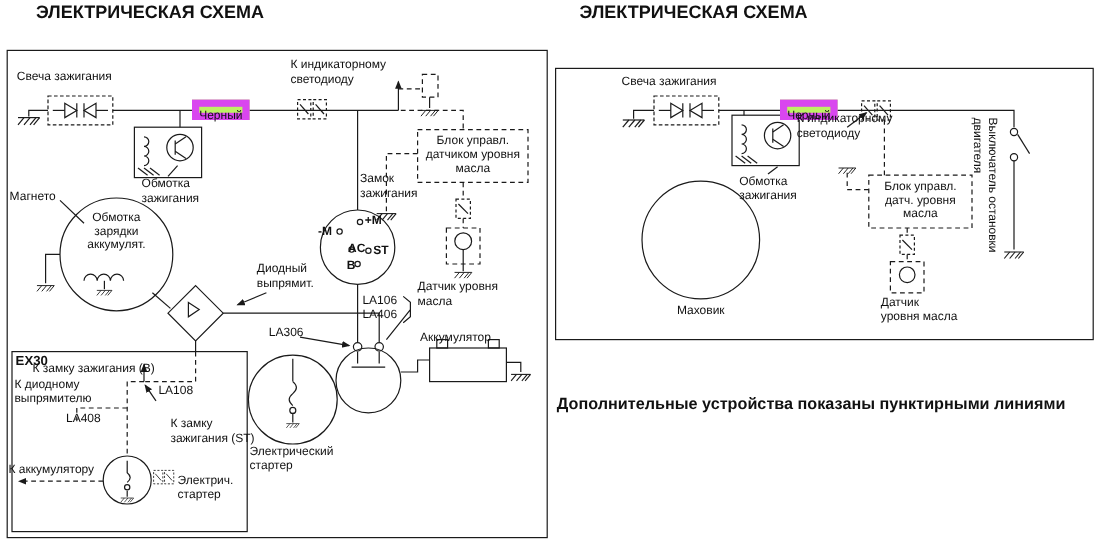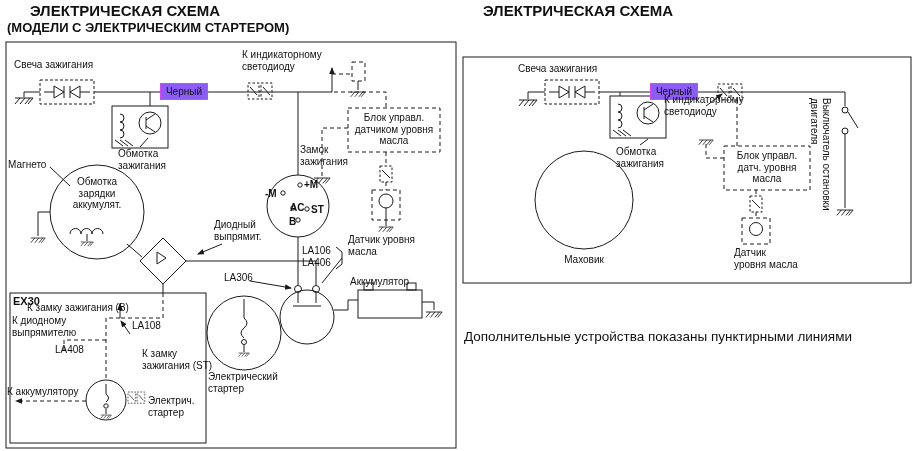--- a/index.html
+++ b/index.html
@@ -3,28 +3,28 @@
 <meta charset="utf-8">
 <style>
   *{margin:0;padding:0;box-sizing:border-box}
   html,body{width:914px;height:451px;background:#ffffff;overflow:hidden;
     font-family:"Liberation Sans",sans-serif;color:#111}
   .stage{position:absolute;left:0;top:0;width:844px;height:451px}
   svg.wires{position:absolute;left:0;top:0;z-index:1}
   .lbl{position:absolute;z-index:2;font-size:10px;line-height:1.15;white-space:pre-line;color:#111}
   .ttl{position:absolute;z-index:2;font-weight:bold;font-size:15px;white-space:nowrap}
   .sub{position:absolute;z-index:2;font-weight:bold;font-size:13px;white-space:nowrap}
-  .boxlbl{position:absolute;z-index:2;font-size:10px;background:#8b5cf6;border:1px solid #d946ef;
+  .boxlbl{position:absolute;z-index:2;font-size:10px;background:#bef264;border:6px solid #d946ef;
     text-align:center;line-height:15px;height:17px;width:48px}
   .ctr{text-align:center}
   .term{position:absolute;z-index:2;font-size:10px;font-weight:bold}
   .ex30t{position:absolute;z-index:2;font-size:11px;font-weight:bold}
   .vert{position:absolute;z-index:2;font-size:10px;line-height:1.2;white-space:pre-line;
     transform:rotate(90deg);transform-origin:left top;width:140px}
-  .note{position:absolute;z-index:2;font-weight:normal;font-size:13.5px;white-space:nowrap}
+  .note{position:absolute;z-index:2;font-weight:bold;font-size:13.5px;white-space:nowrap}
   .wm{position:absolute;z-index:3;font-weight:bold;font-size:31px;letter-spacing:.5px}
   .dash{stroke-dasharray:4 3}
 </style>
 </head>
 <body>
 
 <div class="stage">
 
 <svg class="wires" width="914" height="451" viewBox="0 0 914 451" fill="none" stroke="#1a1a1a" stroke-width="1">
   <defs>
@@ -186,21 +186,20 @@
     <path d="M756,190 V196" class="dash"></path>
     <rect x="750" y="196" width="12" height="16" stroke-dasharray="2.5 2"></rect>
     <line x1="752" y1="200" x2="760" y2="208"></line>
     <path d="M756,212 V218" class="dash"></path>
     <rect x="742" y="218" width="28" height="26" class="dash"></rect>
     <circle cx="756" cy="229" r="6.5"></circle>
   </g>
 </svg>
 
 <div class="ttl" style="left:30px;top:2px">ЭЛЕКТРИЧЕСКАЯ СХЕМА</div>
-<div class="sub" style="left:7px;top:20px">(МОДЕЛИ С ЭЛЕКТРИЧЕСКИМ СТАРТЕРОМ)</div>
 
 <div class="lbl" style="left:14px;top:59px">Свеча зажигания</div>
 <div class="boxlbl" style="left:160px;top:83px">Черный</div>
 <div class="lbl" style="left:242px;top:49px">К индикаторному
 светодиоду</div>
 <div class="lbl ctr" style="left:350px;top:112px;width:88px">Блок управл.
 датчиком уровня
 масла</div>
 <div class="lbl" style="left:8px;top:159px">Магнето</div>
 <div class="lbl" style="left:118px;top:148px">Обмотка

